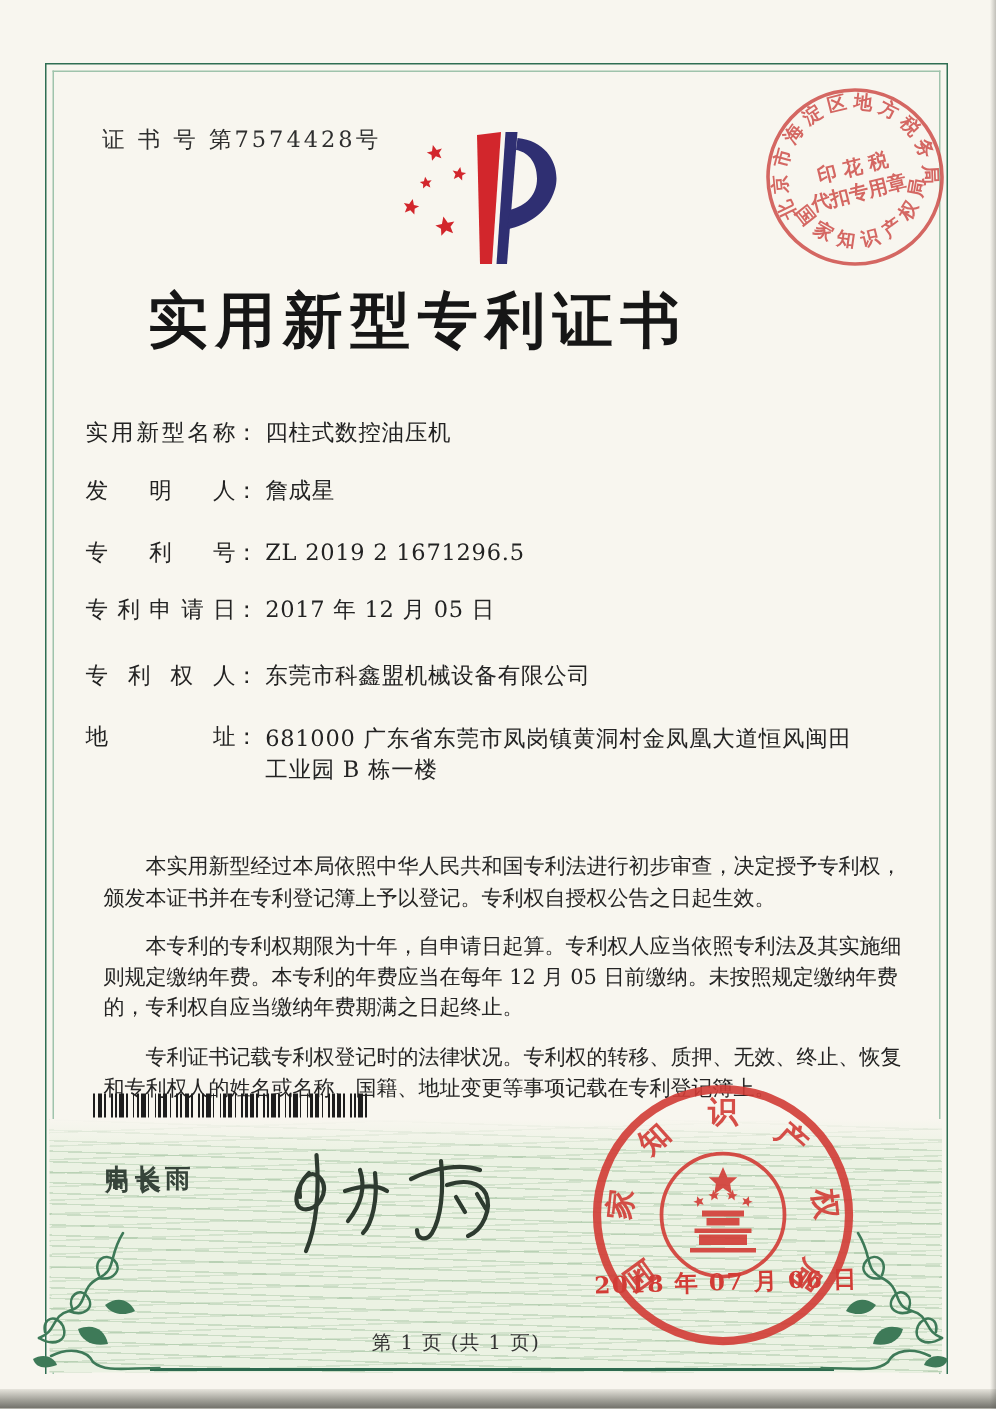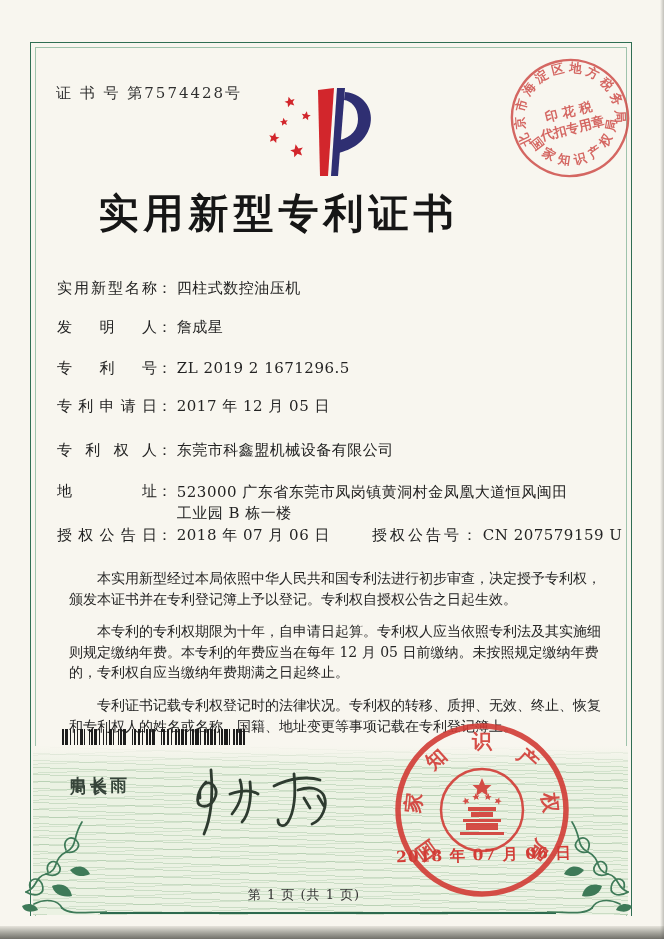--- a/index.html
+++ b/index.html
@@ -6,21 +6,21 @@
   body{width:664px;height:939px;overflow:hidden;background:#e9e7e0;
        font-family:"DejaVu Serif","Liberation Serif",serif;}
   #page{position:absolute;left:0;top:0;width:664px;height:939px;background:#f8f6ef;}
 
   
   .frame-outer{position:absolute;left:30px;top:42px;width:600px;height:873px;
     border:1.6px solid #2f6e53;border-bottom:none;}
   .frame-inner{position:absolute;left:35px;top:47px;width:590px;height:868px;
     border:1px solid #9fc3ac;border-bottom:none;}
 
-  .cert-number{position:absolute;left:56px;top:84px;font-size:15px;color:#2f2f2f;
+  .cert-number{position:absolute;left:68px;top:84px;font-size:15px;color:#2f2f2f;
     letter-spacing:2px;}
 
   .title{position:absolute;left:0;top:186px;width:557px;text-align:center;
     font-size:40px;font-weight:bold;color:#161616;letter-spacing:5px;}
 
   .field{position:absolute;left:57px;font-size:15px;color:#232323;white-space:nowrap;}
   .flabel{display:inline-block;width:100px;text-align:justify;text-align-last:justify;
     vertical-align:top;}
   .fcolon{vertical-align:top;}
   .fvalue{display:inline-block;vertical-align:top;letter-spacing:0.5px;}
@@ -150,29 +150,21 @@
   <div class="field" style="top:397px">
     <span class="flabel">专利申请日</span><span class="fcolon">：</span>
     <span class="fvalue">2017 年 12 月 05 日</span>
   </div>
   <div class="field" style="top:441px">
     <span class="flabel">专利权人</span><span class="fcolon">：</span>
     <span class="fvalue">东莞市科鑫盟机械设备有限公司</span>
   </div>
   <div class="field" style="top:482px">
     <span class="flabel">地址</span><span class="fcolon">：</span>
-    <span class="fvalue addr">523000 广东省东莞市凤岗镇黄洞村金凤凰大道恒风闽田工业园 B 栋一楼</span>
-  </div>
-  <div class="field" style="top:526px">
-    <span class="flabel">授权公告日</span><span class="fcolon">：</span>
-    <span class="fvalue">2018 年 07 月 06 日</span>
-    <span class="grant">
-      <span class="glabel">授权公告号</span><span>：</span>
-      <span>CN 207579159 U</span>
-    </span>
+    <span class="fvalue addr">681000 广东省东莞市凤岗镇黄洞村金凤凰大道恒风闽田工业园 B 栋一楼</span>
   </div>
 
   <div class="paragraphs">
     <p>本实用新型经过本局依照中华人民共和国专利法进行初步审查，决定授予专利权，颁发本证书并在专利登记簿上予以登记。专利权自授权公告之日起生效。</p>
     <p>本专利的专利权期限为十年，自申请日起算。专利权人应当依照专利法及其实施细则规定缴纳年费。本专利的年费应当在每年 12 月 05 日前缴纳。未按照规定缴纳年费的，专利权自应当缴纳年费期满之日起终止。</p>
     <p>专利证书记载专利权登记时的法律状况。专利权的转移、质押、无效、终止、恢复和专利权人的姓名或名称、国籍、地址变更等事项记载在专利登记簿上。</p>
   </div>
 
   <div class="barcode"></div>
 

